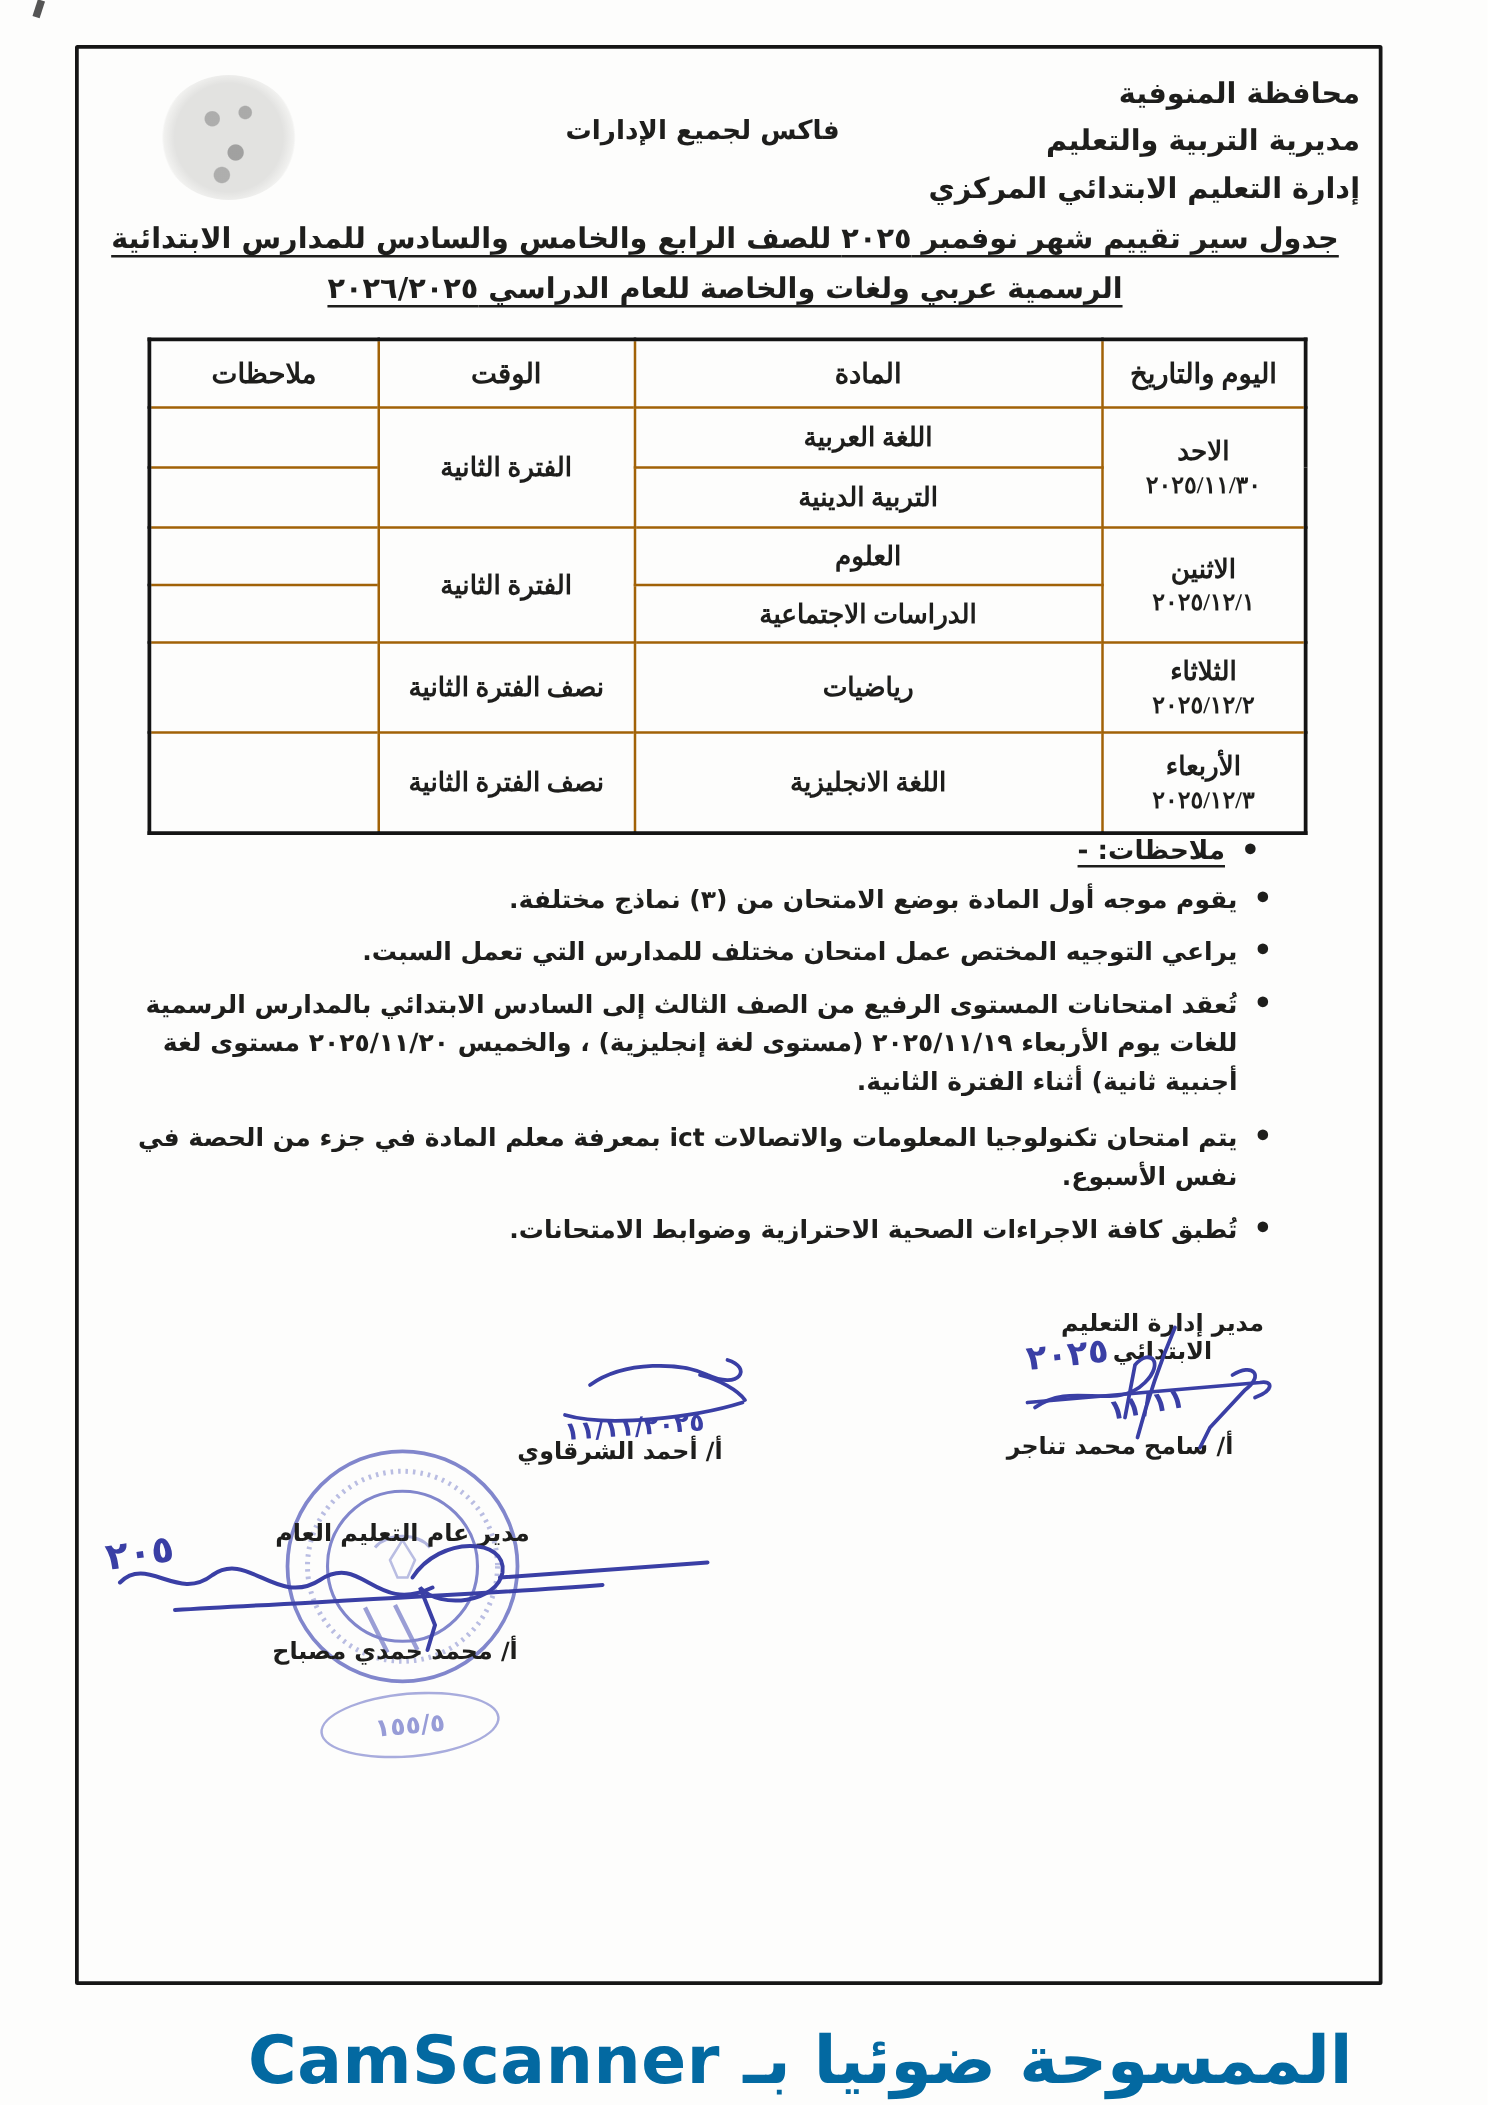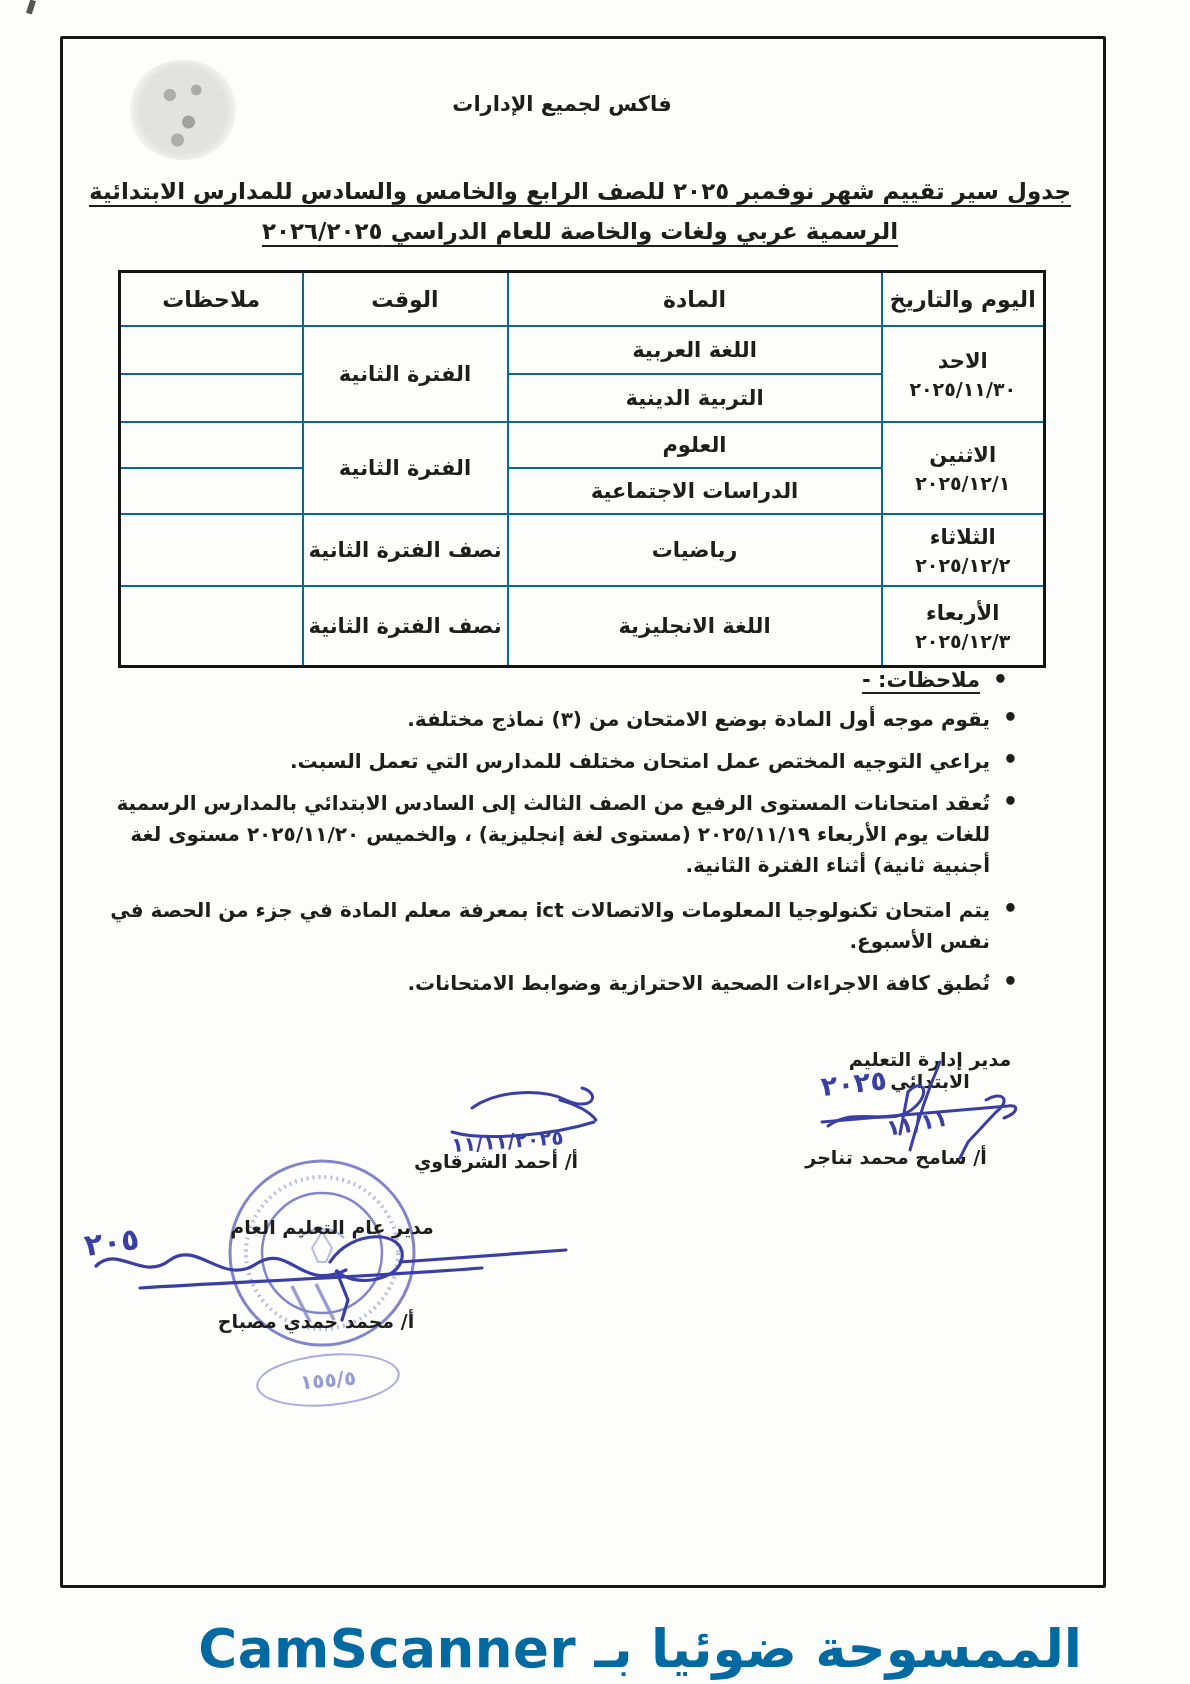--- a/index.html
+++ b/index.html
@@ -42,22 +42,22 @@
     text-decoration:underline; text-decoration-thickness:2px; text-underline-offset:6px;
   }
   .title-1{top:178px;} .title-2{top:218px;}
   
   table.sched{
     position:absolute; left:118px; top:270px; z-index:3;
     border-collapse:collapse; direction:rtl; table-layout:fixed;
     border:3px solid #141414;
   }
   table.sched th, table.sched td{
-    border:2px solid #0369a1; text-align:center; vertical-align:middle;
-    font-weight:700; padding:0 4px;
+    border:2px solid #a16207; text-align:center; vertical-align:middle;
+    font-weight:700; padding:0 4px;font-family:Liberation Serif, serif;
   }
   table.sched th{height:52px; font-size:22px;}
   td.c-sub{font-size:21px;}
   tr.h46 td{height:46px;}
   tr.h44 td{height:44px;}
   tr.h70 td{height:70px;}
   tr.h78 td{height:78px;}
   .day-name{font-size:21px; line-height:30px; font-weight:700;text-align:center;}
   .day-date{font-size:19px; line-height:26px; font-weight:700;}
   .c-time{font-size:21px;}
@@ -80,21 +80,21 @@
   ul.notes-list li.sp-sm{margin-bottom:6px;}
   
   .sig-title, .sig-name{
     position:absolute; z-index:3; direction:rtl; text-align:center;
     font-weight:700; font-size:19px;
   }
   .sig-right-title{left:806px; top:1048px; width:248px;}
   .sig-right-name {left:772px; top:1146px; width:248px;}
   .sig-left-title {left:336px; top:1048px; width:250px;}
   .sig-left-name  {left:372px; top:1150px; width:248px;}
-  .sig-bottom-title{left:216px; top:1216px; width:232px; filter:blur(.3px);}
+  .sig-bottom-title{left:206px; top:1216px; width:232px; filter:blur(.3px);}
   .sig-bottom-name {left:204px; top:1310px; width:224px; filter:blur(.4px);}
   
   svg.stamp-layer{position:absolute; left:0; top:0; z-index:2; pointer-events:none;}
   svg.ink-layer{position:absolute; left:0; top:0; z-index:4; pointer-events:none;}
   .oval-stamp{
     position:absolute; left:256px; top:1354px; width:140px; height:48px; z-index:2;
     border:2px solid rgba(84,92,190,.5); border-radius:50%;
     transform:rotate(-5deg);
     display:flex; align-items:center; justify-content:center;
     color:rgba(84,92,190,.6); font-weight:700; font-size:20px;
@@ -107,20 +107,25 @@
 </style>
 </head>
 <body>
 
 <div class="canvas">
 
   <div class="edge-tick"></div>
   <div class="frame"></div>
   <div class="emblem"></div>
 
+  <div class="org-block">
+    <div>محافظة المنوفية</div>
+    <div>مديرية التربية والتعليم</div>
+    <div>إدارة التعليم الابتدائي المركزي</div>
+  </div>
   <div class="fax-note">فاكس لجميع الإدارات</div>
 
   <div class="title-line title-1">جدول سير تقييم شهر نوفمبر ٢٠٢٥ للصف الرابع والخامس والسادس للمدارس الابتدائية</div>
   <div class="title-line title-2">الرسمية عربي ولغات والخاصة للعام الدراسي ٢٠٢٦/٢٠٢٥</div>
 
   <table class="sched">
     <colgroup>
         <col style="width:163px">
         <col style="width:374px">
         <col style="width:205px">

